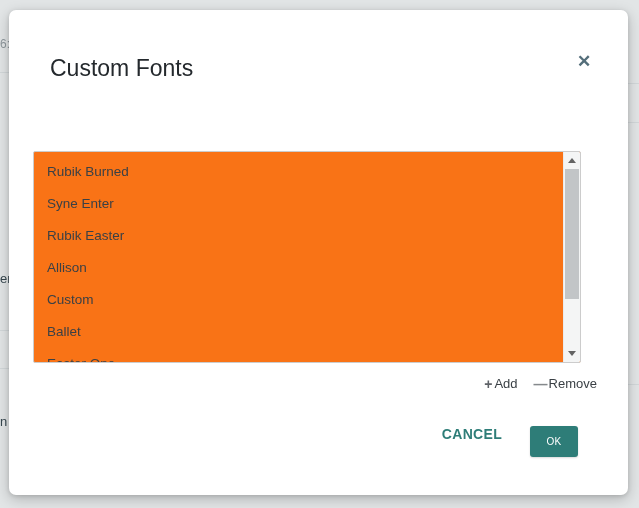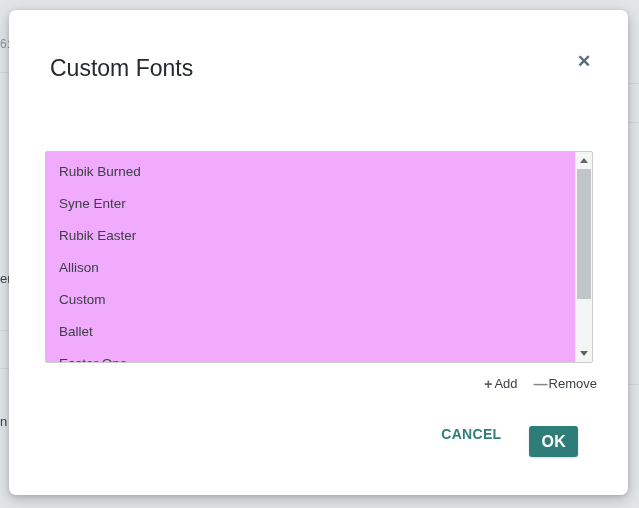--- a/index.html
+++ b/index.html
@@ -34,22 +34,22 @@
     display:flex;align-items:center;justify-content:center;
     font-size:17px;font-weight:700;color:var(--close);cursor:pointer;
     background:none;border:none;padding:0;line-height:1;
   }
   .instruction{
     position:absolute;left:41px;top:111px;
     font-size:13.5px;color:#2f3539;
   }
   
   .listbox{
-    position:absolute;left:36px;top:141px;width:548px;height:212px;
-    border:1px solid #cccccc;border-radius:2px;background:#f0abfc;
+    position:absolute;left:24px;top:141px;width:548px;height:212px;
+    border:1px solid #cccccc;border-radius:2px;background:#f97316;
     overflow:hidden;
   }
   .list-items{padding:3px 0 0 0;margin:0;list-style:none;}
   .list-items li{
     height:32px;display:flex;align-items:center;
     padding-left:13px;font-size:13.5px;color:#3b4045;cursor:default;
   }
   
   .scrollbar{
     position:absolute;top:0;right:0;bottom:0;width:17px;
@@ -80,21 +80,21 @@
     position:absolute;top:416px;right:50px;
     display:flex;align-items:flex-start;gap:28px;
   }
   .cancel-btn{
     background:none;border:none;padding:0;cursor:pointer;
     font-family:inherit;font-size:14px;font-weight:700;color:var(--accent);letter-spacing:.3px;
   }
   .ok-btn{
     min-width:48px;height:31px;padding:0 12px;cursor:pointer;
     background:var(--accent);border:none;border-radius:3px;
-    font-family:inherit;font-size:16px;font-weight:700;color:#ffffff;letter-spacing:.3px;
+    font-family:inherit;font-size:10px;font-weight:400;color:#ffffff;letter-spacing:.3px;
     box-shadow:0 1px 2px rgba(0,0,0,.15);
   }
 </style>
 </head>
 <body>
 
 <span class="bg-frag dim" style="left:0;top:37px;">6:</span>
 <span class="bg-frag" style="left:0;top:271px;">en</span>
 <span class="bg-frag" style="left:0;top:414px;">n</span>
 <div class="bg-line" style="left:0;top:72px;width:9px;"></div>

